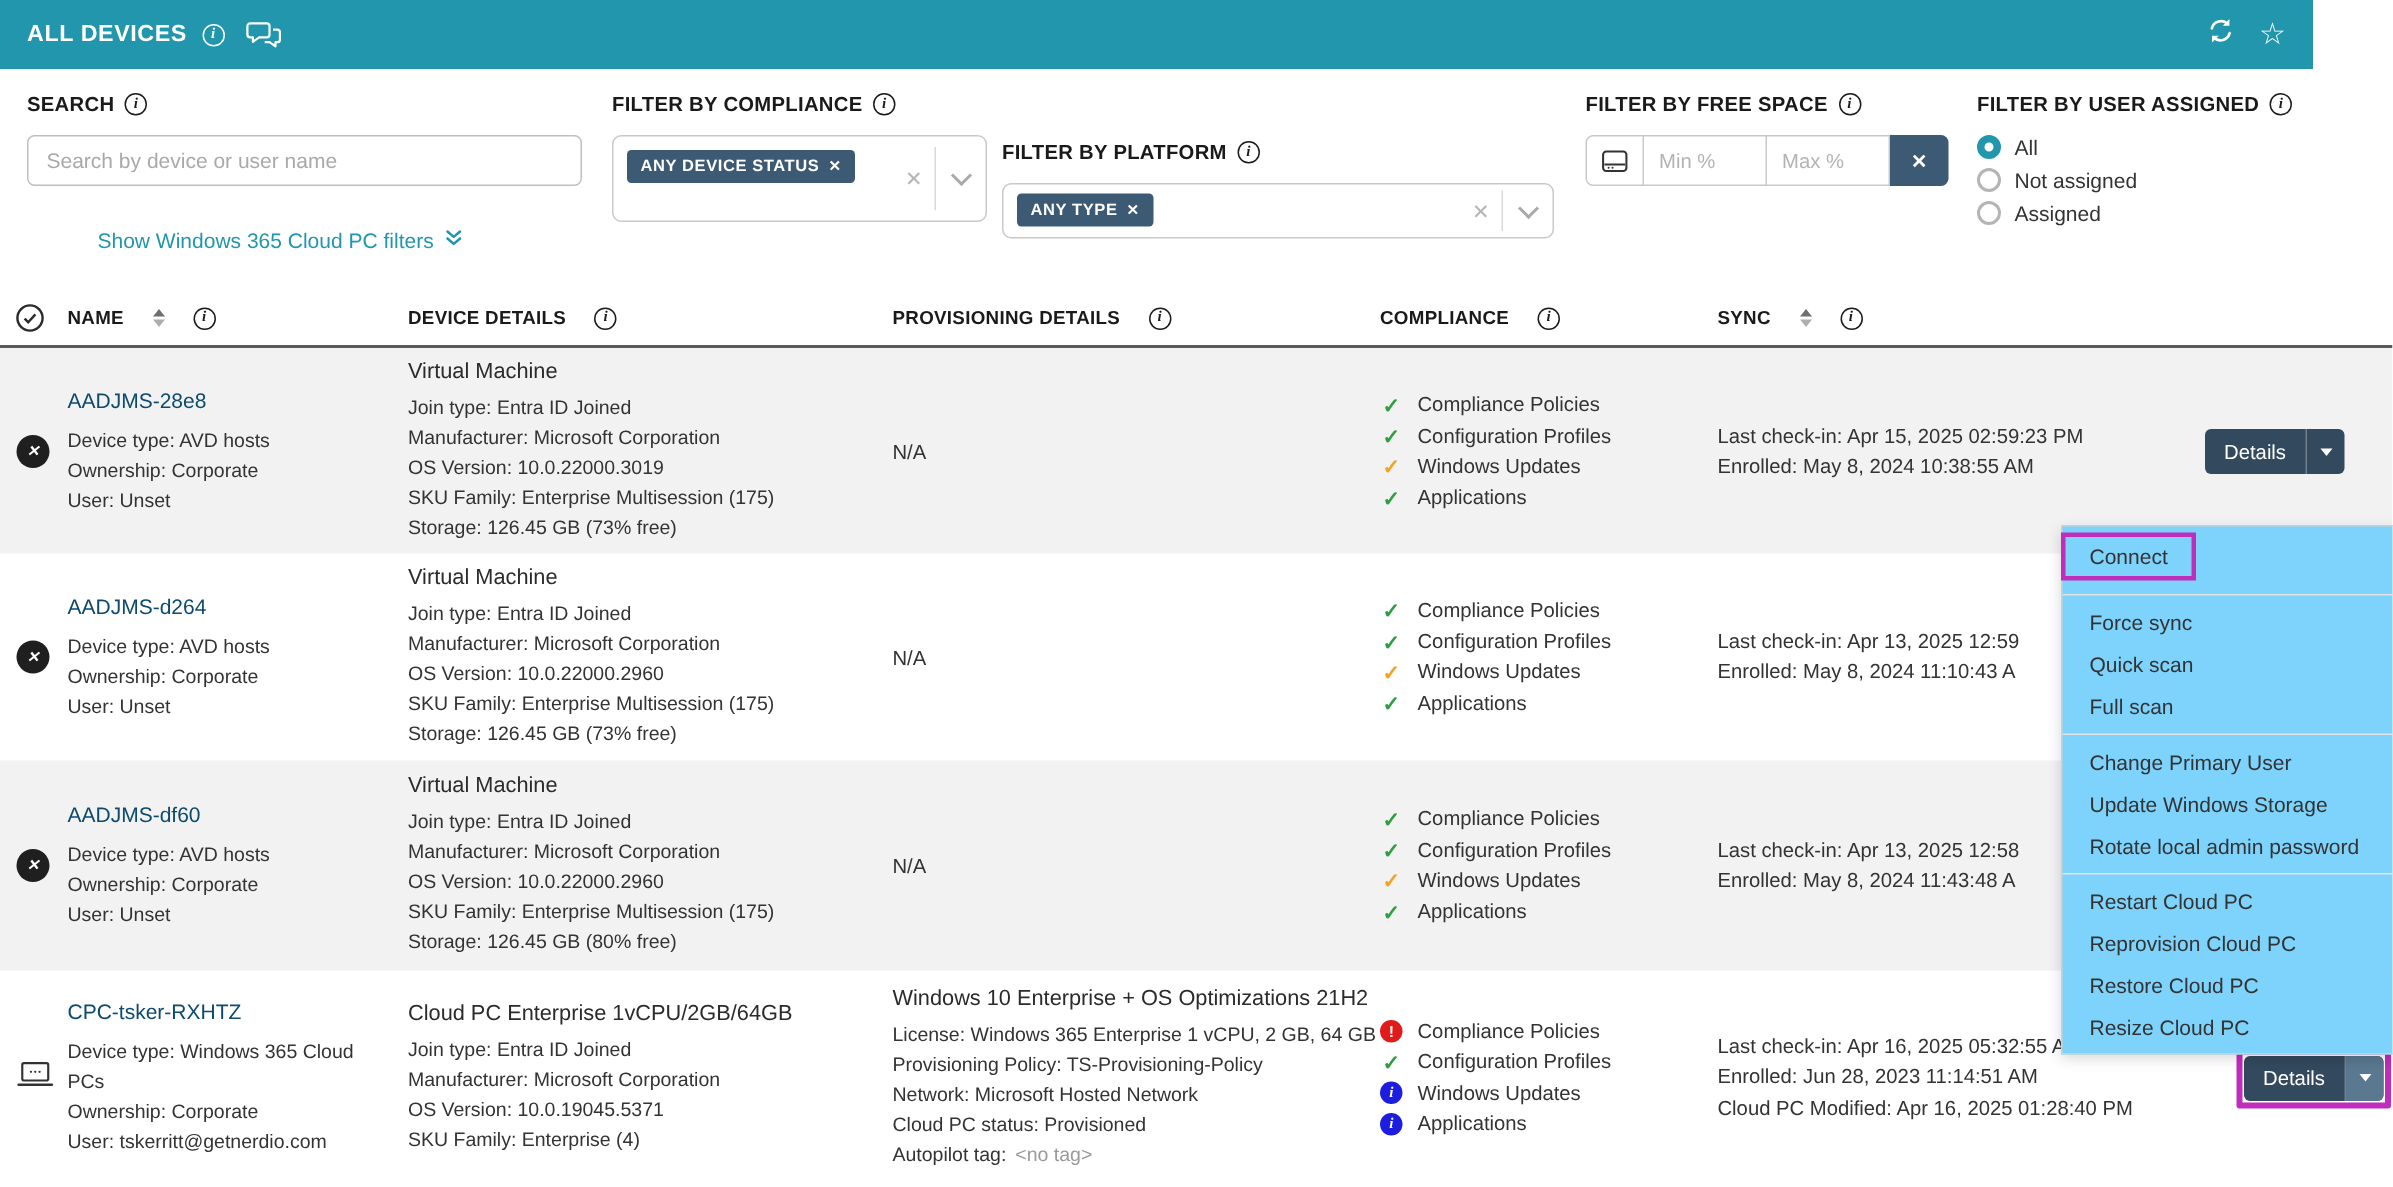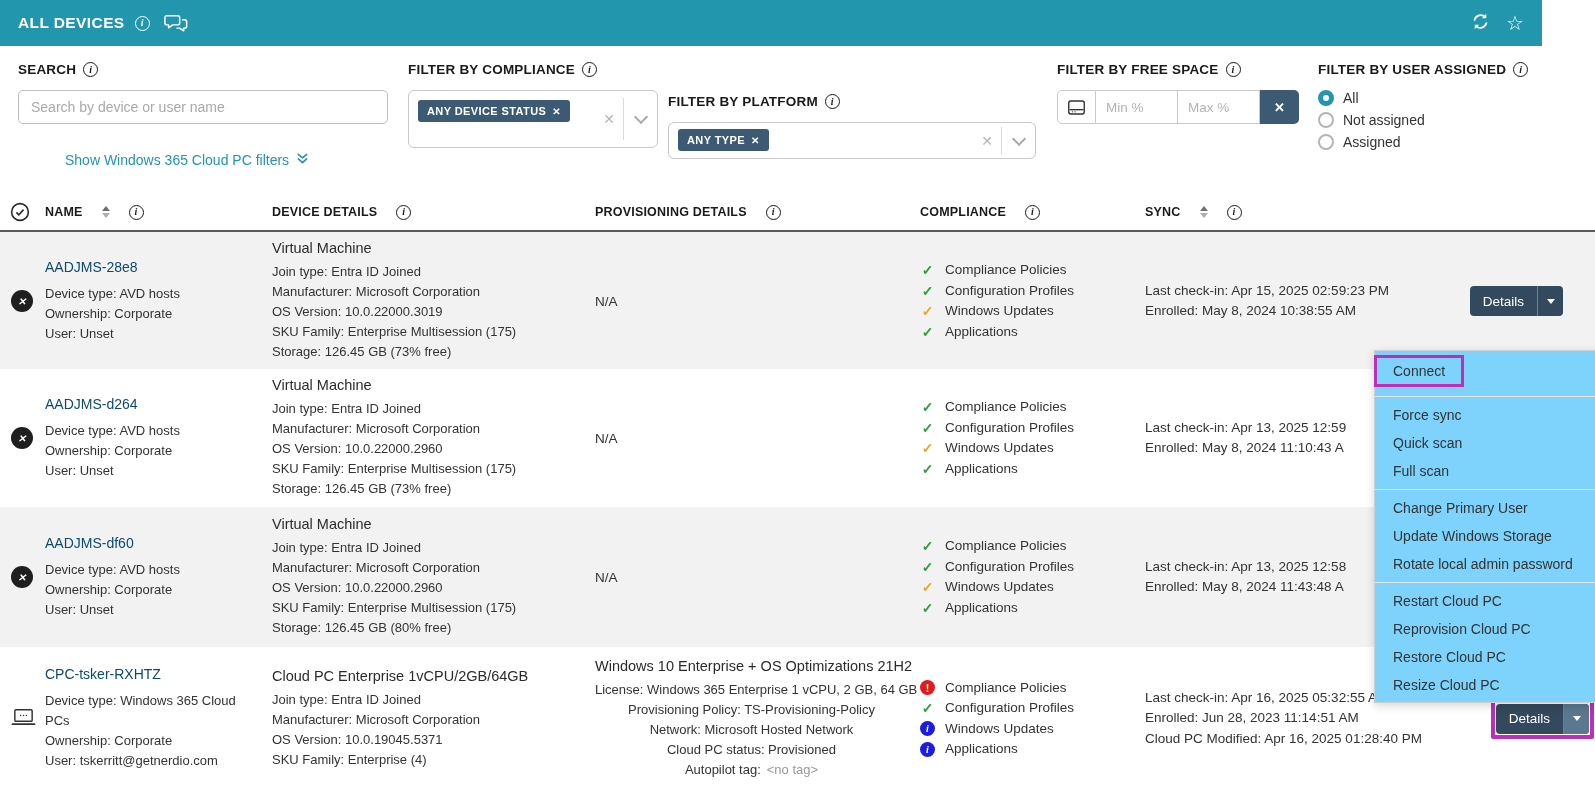--- a/index.html
+++ b/index.html
@@ -112,21 +112,21 @@
   .cell{ display:flex; flex-direction:column; justify-content:center; padding:8px 12px 8px 0; min-width:0; }
   .c-status{ align-items:flex-start; padding-left:11px; }
   .status-x{
     width:22px; height:22px; border-radius:50%; background:#1f1f1f; color:#fff;
     display:flex; align-items:center; justify-content:center;
   }
   .status-x::after{ content:"✕"; font:italic 700 10px "Liberation Sans", sans-serif; }
   .dev-name{ font-size:14px; color:#0c4a6e; margin-bottom:9px; }
   .dev-line{ font-size:13px; line-height:20px; color:#333; }
   .det-title{ font-size:14.5px; color:#2b2b2b; margin-bottom:6px; white-space:nowrap; }
-  .nowrap{ white-space:nowrap;text-align:center; }
+  .nowrap{ white-space:nowrap; }
   .na{ font-size:13.5px; color:#333; }
   .ap-val{ color:#9a9a9a; margin-left:6px; }
 
   .comp-item{ display:flex; align-items:center; gap:10px; font-size:13.5px; line-height:20.5px; color:#333; }
   .c-icon{ width:15px; display:inline-flex; align-items:center; justify-content:center; flex:0 0 auto; }
   .c-icon[data-st="check-green"]::after{ content:"✓"; color:var(--green); font-weight:700; font-size:14px; }
   .c-icon[data-st="check-amber"]::after{ content:"✓"; color:var(--amber); font-weight:700; font-size:14px; }
   .c-icon[data-st="alert-red"]{ width:15px; height:15px; background:var(--red); border-radius:50%; color:#fff; }
   .c-icon[data-st="alert-red"]::after{ content:"!"; font-weight:700; font-size:10.5px; }
   .c-icon[data-st="info-blue"]{ width:15px; height:15px; background:var(--blue); border-radius:50%; color:#fff; }

